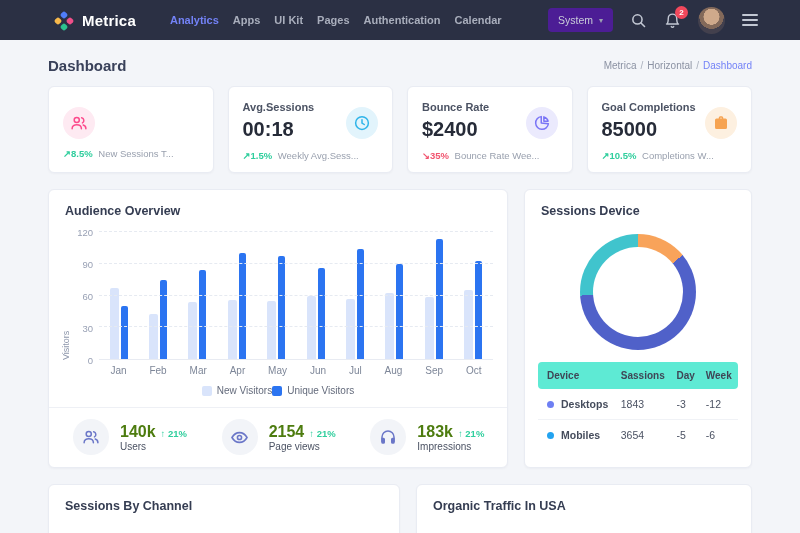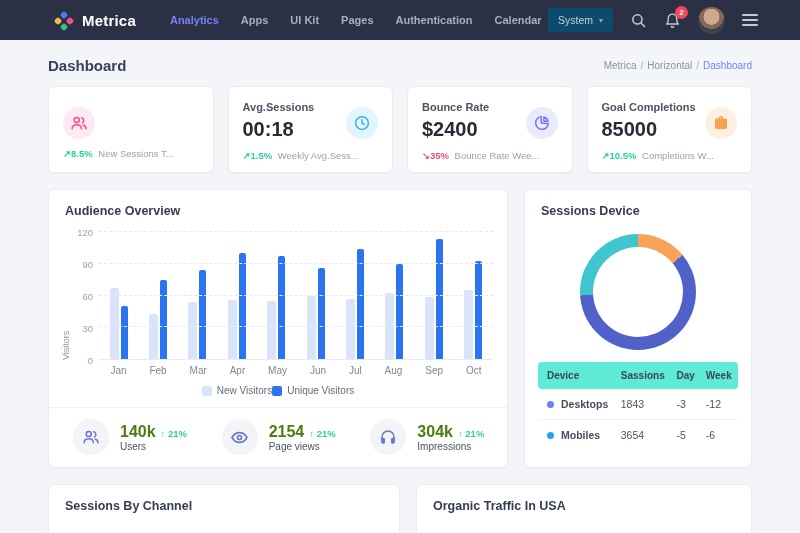--- a/index.html
+++ b/index.html
@@ -6,25 +6,25 @@
   html,body { width:800px; height:533px; overflow:hidden; background:#f3f5f9;
               font-family:"Liberation Sans", sans-serif; }
 
   
   .navbar { height:40px; background:#2b3044; display:flex; align-items:center;
             padding:0 42px 0 55px; }
   .brand { display:flex; align-items:center; gap:8px; }
   .logo-mark { position:relative; width:19px; height:19px; }
   .logo-dot { position:absolute; width:6px; height:6px; border-radius:2px; transform:rotate(45deg); }
   .brand-name { color:#fff; font-size:15px; font-weight:bold; letter-spacing:.2px; }
-  .nav-menu { display:flex; align-items:center; gap:22px; margin-left:34px; }
+  .nav-menu { display:flex; align-items:center; gap:14px; margin-left:34px; }
   .nav-link { font-size:11px; font-weight:bold; color:#a9aebc; text-decoration:none; cursor:pointer; }
   .nav-link.active { color:#7382f7; }
   .nav-right { margin-left:auto; display:flex; align-items:center; gap:17px; }
-  .system-btn { background:#0c4a6e; border:none; border-radius:4px; color:#c9cdd9;
+  .system-btn { background:#4c1d95; border:none; border-radius:4px; color:#c9cdd9;
                 font-size:10.5px; padding:6px 10px; display:flex; align-items:center; gap:6px;
                 cursor:pointer; font-family:inherit; }
   .caret { font-size:8px; color:#9ba1b2; }
   .icon-btn { background:none; border:none; cursor:pointer; position:relative;
               display:flex; align-items:center; color:#c3c8d4; }
   .badge { position:absolute; top:-6px; right:-7px; background:#f2485c; color:#fff;
            width:13px; height:13px; border-radius:50%; font-size:8px; display:flex;
            align-items:center; justify-content:center; font-weight:bold; }
   .avatar { width:27px; height:27px; border-radius:50%; cursor:pointer;
             background:radial-gradient(circle at 50% 36%, #cfa98b 0 36%, #83695a 37% 55%, #43404d 56% 100%); }
@@ -322,21 +322,21 @@
           <div><span class="as-value">2154</span><span class="as-delta">↑ 21%</span><div class="as-label">Page views</div></div>
         </div>
         <div class="as-item">
           <div class="as-icon">
             <svg width="18" height="18" viewBox="0 0 24 24" fill="none" stroke="currentColor" stroke-width="2" stroke-linecap="round" stroke-linejoin="round">
               <path d="M4 18v-6a8 8 0 0 1 16 0v6"></path>
               <path d="M4 14h2a1 1 0 0 1 1 1v4a1 1 0 0 1-1 1H5a1 1 0 0 1-1-1z" fill="currentColor"></path>
               <path d="M20 14h-2a1 1 0 0 0-1 1v4a1 1 0 0 0 1 1h1a1 1 0 0 0 1-1z" fill="currentColor"></path>
             </svg>
           </div>
-          <div><span class="as-value">304k</span><span class="as-delta">↑ 21%</span><div class="as-label">Impressions</div></div>
+          <div><span class="as-value">183k</span><span class="as-delta">↑ 21%</span><div class="as-label">Impressions</div></div>
         </div>
       </div>
   </div>
 
   <div class="card">
     <div class="card-title">Sessions Device</div>
     <div class="donut" style="background: conic-gradient(rgb(248, 163, 90) 0deg, rgb(248, 163, 90) 50.4deg, rgb(80, 97, 201) 50.4deg, rgb(80, 97, 201) 266.4deg, rgb(64, 196, 205) 266.4deg, rgb(64, 196, 205) 360deg);"></div>
     <table class="dev-table">
       <thead>
           <tr>

